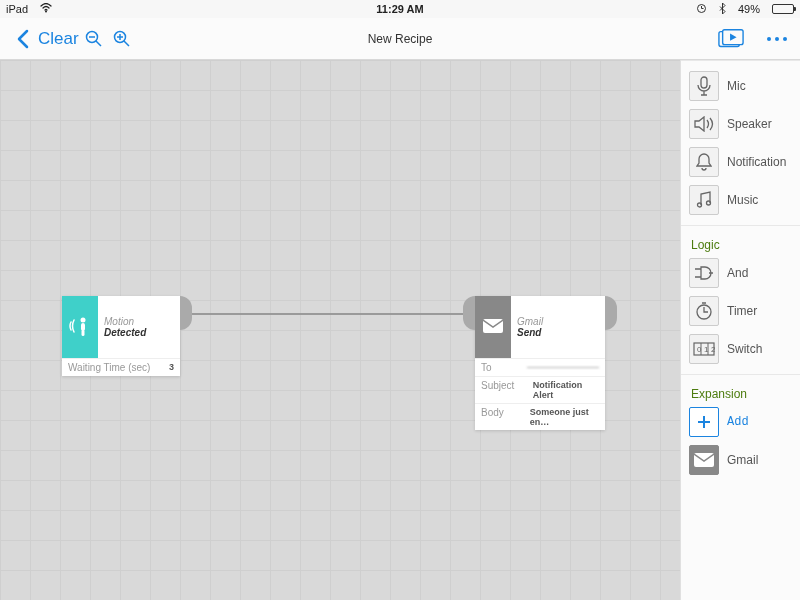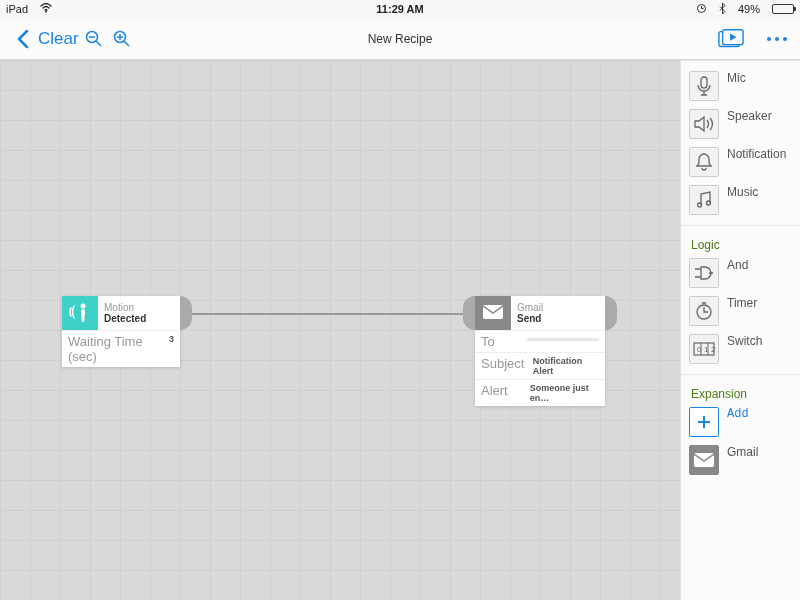--- a/index.html
+++ b/index.html
@@ -21,34 +21,34 @@
   
   .main { display: flex; height: calc(600px - 18px - 42px); }
   .canvas { flex: 1; background: #d9d9d9; position: relative; overflow: hidden;
     background-image: linear-gradient(#cfcfcf 1px, transparent 1px), linear-gradient(90deg, #cfcfcf 1px, transparent 1px);
     background-size: 30px 30px; }
   .sidebar { width: 120px; background: #fbfbfb; border-left: 1px solid #e0e0e0; overflow-y: auto; font-size: 12px; }
 
   
   .sb-section { border-top: 1px solid #e8e8e8; padding: 6px 0; }
   .sb-heading { color: #4d7c0f; font-size: 12px; padding: 6px 10px 2px; }
-  .sb-item { display: flex; align-items: flex-start; gap: 8px; padding: 4px 8px; cursor: pointer; }
+  .sb-item { display: flex; align-items: center; gap: 8px; padding: 4px 8px; cursor: pointer; }
   .sb-item .iconbox { width: 30px; height: 30px; border: 1px solid #ccc; background: #f2f2f2; display: flex; align-items: center; justify-content: center; border-radius: 2px; }
   .sb-item.dark .iconbox { background: #888; border-color: #888; }
   .sb-item.add .iconbox { border: 1px solid #1b84e0; background: #fff; }
   .sb-item.add .lab { color: #1b84e0; font-family: Liberation Mono, monospace; }
   .sb-item .lab { color: #555; }
 
   
   .node { position: absolute; background: #fff; box-shadow: 0 1px 3px rgba(0,0,0,0.15); font-size: 10px; }
   .node-head { display: flex; align-items: stretch; }
   .node-iconcell { width: 36px; display: flex; align-items: center; justify-content: center; }
-  .node-titles { padding: 6px 6px; flex: 1; }
+  .node-titles { padding: 20px 6px; flex: 1; font-style: italic; }
   .node-row { display: flex; font-size: 9px; color: #666; border-top: 1px solid #eee; padding: 3px 6px; gap: 6px; }
-  .node-row .k { width: 50px; color: #999; font-size: 13px; }
+  .node-row .k { width: 50px; color: #999; font-size: 10px; }
   .node-row .v { color: #555; font-weight: 600; }
   .connector-nub { width: 12px; height: 34px; background: #aaa; border-radius: 0 12px 12px 0; position: absolute; top: 0; }
   .connector-nub.left { border-radius: 12px 0 0 12px; }
 
   .wire { position: absolute; height: 2px; background: #9a9a9a; }
 
   
   .battery { width: 22px; height: 10px; border: 1px solid #333; border-radius: 2px; position: relative; display: inline-block; vertical-align: middle; }
   .battery::after { content: ''; position: absolute; right: -3px; top: 2px; width: 2px; height: 4px; background: #333; border-radius: 0 1px 1px 0; }
   .battery .fill { height: 100%; background: #333; }
@@ -175,21 +175,21 @@
       </div>
       <div class="node-row">
         <span class="k">To</span>
         <span class="v" style="filter:blur(1px);color:#aaa;">————————</span>
       </div>
       <div class="node-row">
         <span class="k">Subject</span>
         <span class="v">Notification Alert</span>
       </div>
       <div class="node-row">
-        <span class="k">Alert</span>
+        <span class="k">Body</span>
         <span class="v">Someone just en…</span>
       </div>
     </div>
 
   </div>
 
   <div class="sidebar">
     <div class="sb-section" id="sb-outputs">
         <div class="sb-item">
           <span class="iconbox">

